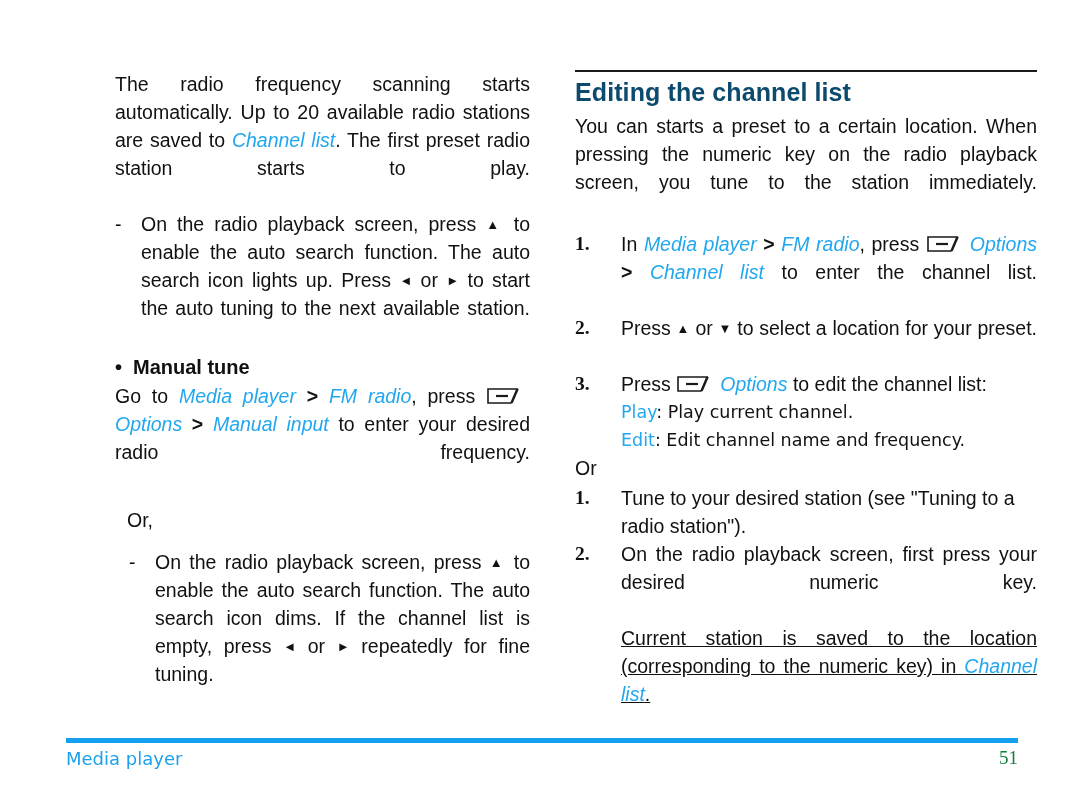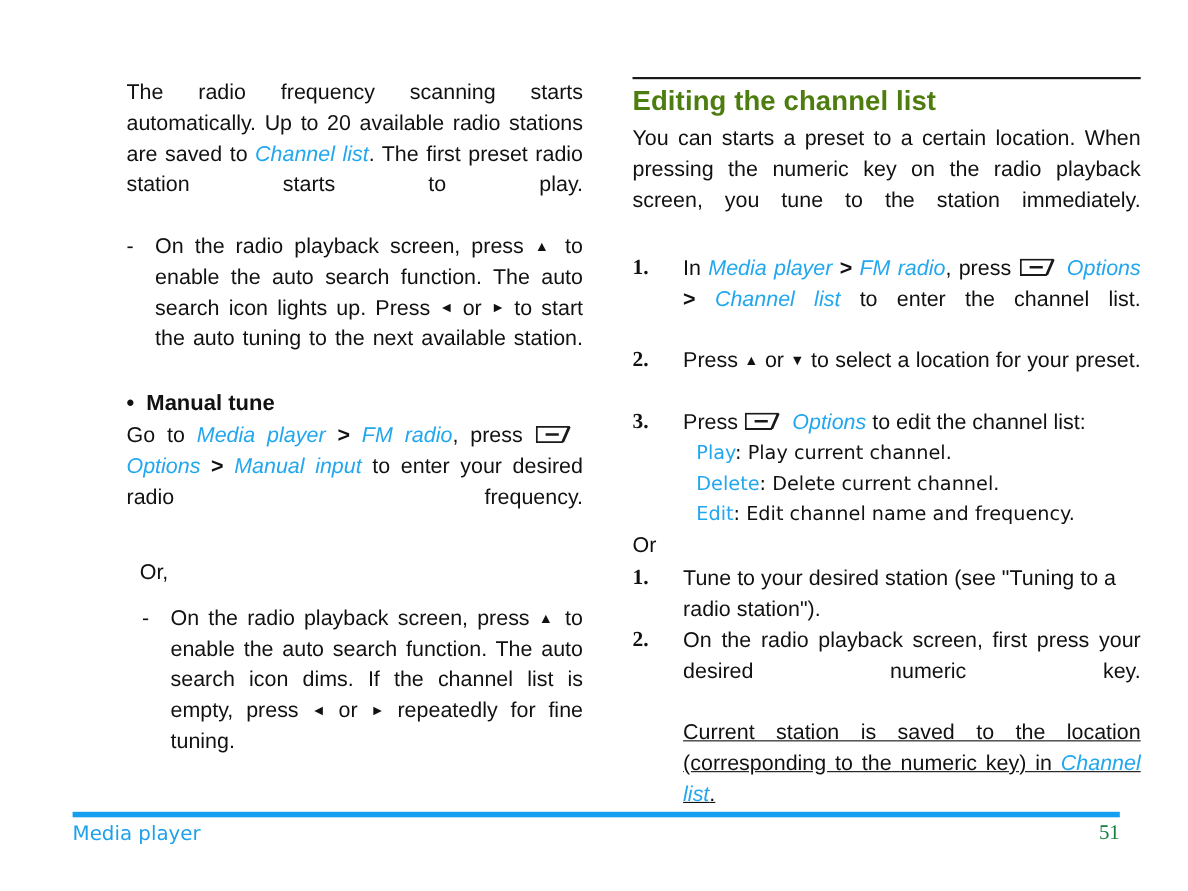--- a/index.html
+++ b/index.html
@@ -98,32 +98,31 @@
     width: 462px;
     margin: 0 0 4px 0;
     height: 0;
   }
   .heading {
     font-size: 25px;
     font-weight: bold;
     line-height: 32px;
     letter-spacing: 0.1px;
     margin: 0 0 4px 0;
-    color: #4d7c0f;
+    color: #0c4a6e;
   }
 
   
   .link {
     color: #22a7ee;
     font-style: italic;
   }
   .link-up {
     color: #22a7ee;
     font-style: normal;
-    margin-left: 12px;
   }
   .gt { font-weight: bold; }
 
   
   .altfont {
     font-family: "DejaVu Sans", sans-serif;
     font-size: 17.5px;
   }
 
   
@@ -228,21 +227,20 @@
     <div class="numlist para nojust" style="margin-bottom:0;">
       <span class="num">3.</span><span>Press </span><span class="softkey"><svg width="42" height="16" viewBox="0 0 42 16">
             <path d="M1 1 H30 L24 15 H1 Z" fill="none" stroke="#1a1a1a" stroke-width="1.6"></path>
             <line x1="9" y1="8" x2="21" y2="8" stroke="#1a1a1a" stroke-width="2.2"></line>
             <line x1="31" y1="1" x2="25" y2="15" stroke="#1a1a1a" stroke-width="1.6"></line>
           </svg></span><span class="link">Options</span><span> to edit the channel list:</span>
     </div>
 
     <div class="numlist" style="padding-left:46px; line-height:28px;">
       <div class="altfont" style="line-height:28px;"><span class="link-up">Play</span><span>: Play current channel.</span></div>
-      <div class="altfont" style="line-height:28px;"><span class="link-up">Delete</span><span>: Delete current channel.</span></div>
       <div class="altfont" style="line-height:28px;"><span class="link-up">Edit</span><span>: Edit channel name and frequency.</span></div>
     </div>
 
     <p class="para nojust" style="margin:0 0 2px 0;">Or</p>
 
     <div class="numlist para nojust" style="margin-bottom:0;">
       <span class="num">1.</span><span>Tune to your desired station (see "Tuning to a radio station").</span>
     </div>
 
     <div class="numlist para force-just" style="margin-bottom:0;">

